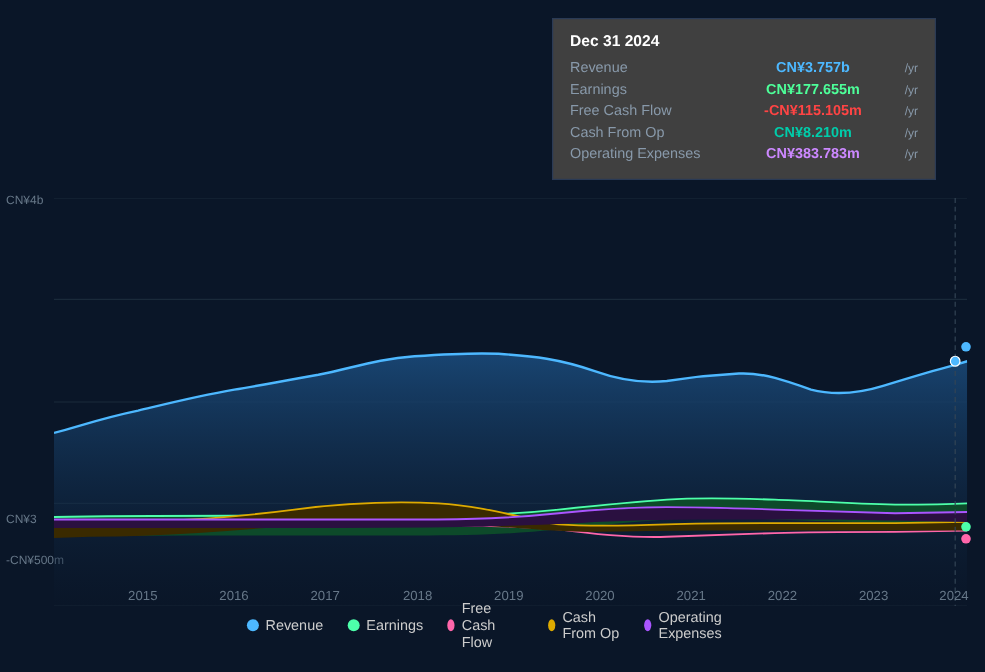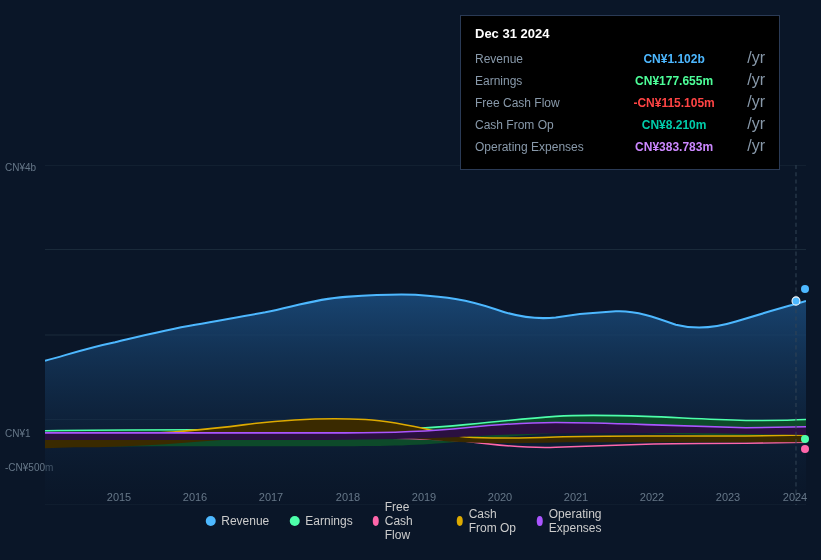--- a/index.html
+++ b/index.html
@@ -17,21 +17,21 @@
       position: relative;
       width: 821px;
       height: 560px;
     }
 
     
     .tooltip-box {
       position: absolute;
       top: 15px;
       left: 460px;
-      background: #000000;
+      background: #404040;
       border: 1px solid #2a3a55;
       padding: 10px 14px;
       min-width: 320px;
       z-index: 10;
     }
 
     .tooltip-date {
       color: #fff;
       font-size: 13px;
       font-weight: bold;
@@ -57,21 +57,21 @@
     }
 
     .tooltip-value.blue { color: #4db8ff; }
     .tooltip-value.green { color: #4dff99; }
     .tooltip-value.red { color: #ff4444; }
     .tooltip-value.teal { color: #00ccaa; }
     .tooltip-value.purple { color: #cc88ff; }
 
     .tooltip-sub {
       color: #8899aa;
-      font-size: 16px;
+      font-size: 10px;
       margin-left: 4px;
     }
 
     .profit-margin-row {
       display: flex;
       align-items: baseline;
       margin-bottom: 4px;
       margin-left: 134px;
       font-size: 12px;
     }
@@ -149,21 +149,21 @@
 </head>
 <body>
 
 <div class="chart-container">
 
   <div class="tooltip-box">
     <div class="tooltip-date">Dec 31 2024</div>
 
     <div class="tooltip-row">
       <span class="tooltip-label">Revenue</span>
-      <span class="tooltip-value blue">CN¥1.102b</span>
+      <span class="tooltip-value blue">CN¥3.757b</span>
       <span class="tooltip-sub">/yr</span>
     </div>
     <div class="tooltip-row">
       <span class="tooltip-label">Earnings</span>
       <span class="tooltip-value green">CN¥177.655m</span>
       <span class="tooltip-sub">/yr</span>
     </div>
     <div class="tooltip-row">
       <span class="tooltip-label">Free Cash Flow</span>
       <span class="tooltip-value red">-CN¥115.105m</span>
@@ -175,21 +175,21 @@
       <span class="tooltip-sub">/yr</span>
     </div>
     <div class="tooltip-row">
       <span class="tooltip-label">Operating Expenses</span>
       <span class="tooltip-value purple">CN¥383.783m</span>
       <span class="tooltip-sub">/yr</span>
     </div>
   </div>
 
   <span class="y-label" style="top: 162px;">CN¥4b</span>
-  <span class="y-label" style="top: 428px;">CN¥1</span>
+  <span class="y-label" style="top: 428px;">CN¥3</span>
   <span class="y-label" style="top: 462px;">-CN¥500m</span>
 
   <div class="chart-area">
     <svg class="chart-svg" viewBox="0 0 760 330" preserveAspectRatio="none">
       <defs>
         <linearGradient id="revenueGrad" x1="0" y1="0" x2="0" y2="1">
           <stop offset="0%" stop-color="#1a4a7a" stop-opacity="0.9"></stop>
           <stop offset="100%" stop-color="#0a1628" stop-opacity="0.3"></stop>
         </linearGradient>
       </defs>

